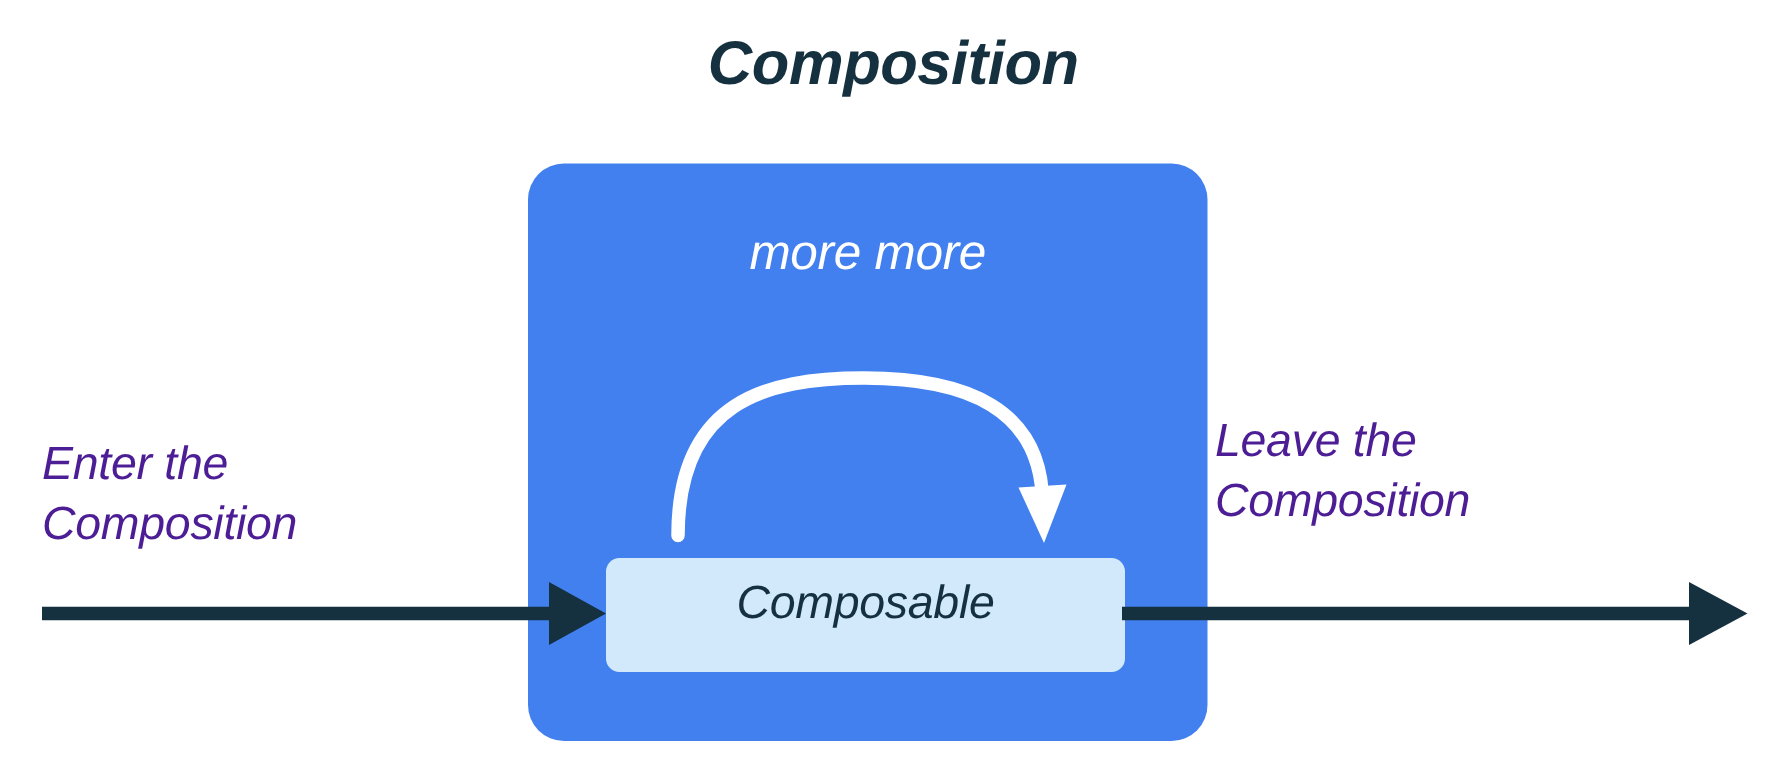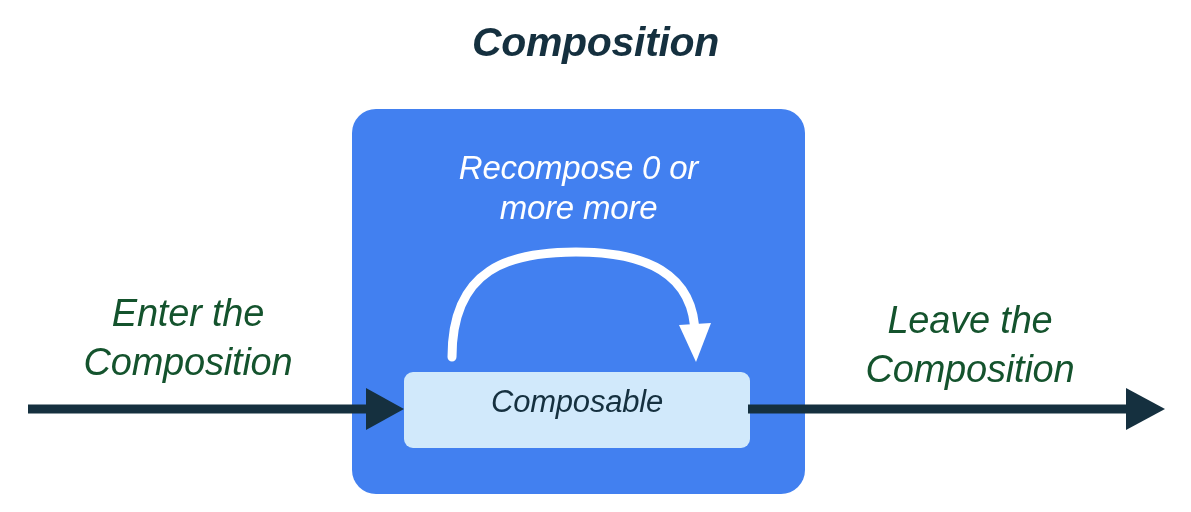--- a/index.html
+++ b/index.html
@@ -77,34 +77,34 @@
     align-items: center;
     justify-content: center;
     font-size: 31px;
     color: #15303f;
     letter-spacing: -0.2px;
   }
 
   
   .side-caption {
     position: absolute;
-    text-align: center;
-    font-size: 38px;
-    color: #14532d;
+    text-align: left;
+    font-size: 31px;
+    color: #4c1d95;
     line-height: 1.28;
     letter-spacing: -0.2px;
   }
   #enter-caption {
     left: 28px;
     top: 289px;
     width: 320px;
   }
   #leave-caption {
     left: 810px;
-    top: 296px;
+    top: 274px;
     width: 320px;
   }
 
   
   .overlay-svg {
     position: absolute;
     left: 0;
     top: 0;
     width: 1191px;
     height: 512px;
@@ -116,21 +116,20 @@
 </head>
 <body>
 
 <div id="diagram-root">
 
   <div id="diagram-title">Composition</div>
 
   <div id="composition-box"></div>
 
   <div id="recompose-label">
-    <div>Recompose 0 or</div>
     <div>more more</div>
   </div>
 
   <svg class="overlay-svg" id="loop-layer" viewBox="0 0 1191 512">
     <g>
       <path d="M 452 357
                C 452 268, 510 252, 576 252
                C 642 252, 697 271, 695 340" fill="none" stroke="#ffffff" stroke-width="9" stroke-linecap="round"></path>
       <path d="M 679 325 L 711 323 L 696 362 Z" fill="#ffffff"></path>
     </g>

